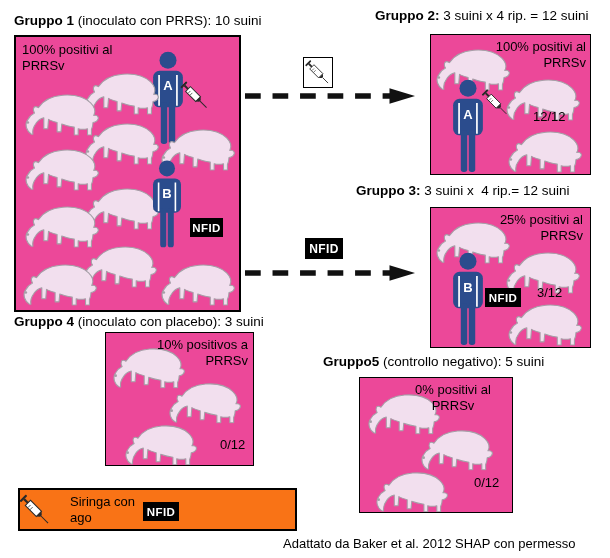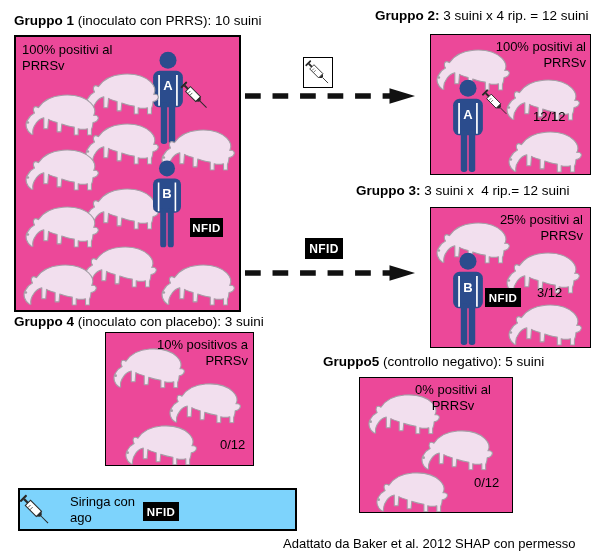--- a/index.html
+++ b/index.html
@@ -38,21 +38,21 @@
   }
 
   .ratio { position:absolute; font-size:13px; z-index:5; }
 
   .syringe { position:absolute; transform:rotate(-45deg); z-index:6; }
   .syringe svg { width:100%; height:100%; display:block; }
 
   .arrow { position:absolute; z-index:1; }
   .syringe-box { position:absolute; border:1px solid #000; background:#fff; z-index:7; }
 
-  .legend-box { position:absolute; border:2px solid #000; background:#7dd3fc; z-index:7; }
+  .legend-box { position:absolute; border:2px solid #000; background:#f97316; z-index:7; }
   .legend-label { position:absolute; font-size:13px; line-height:1.25; }
 
   .attribution { position:absolute; font-size:13px; z-index:8; }
 </style>
 </head>
 <body>
 
 <div class="canvas">
 
   <svg class="defs-svg" aria-hidden="true">

